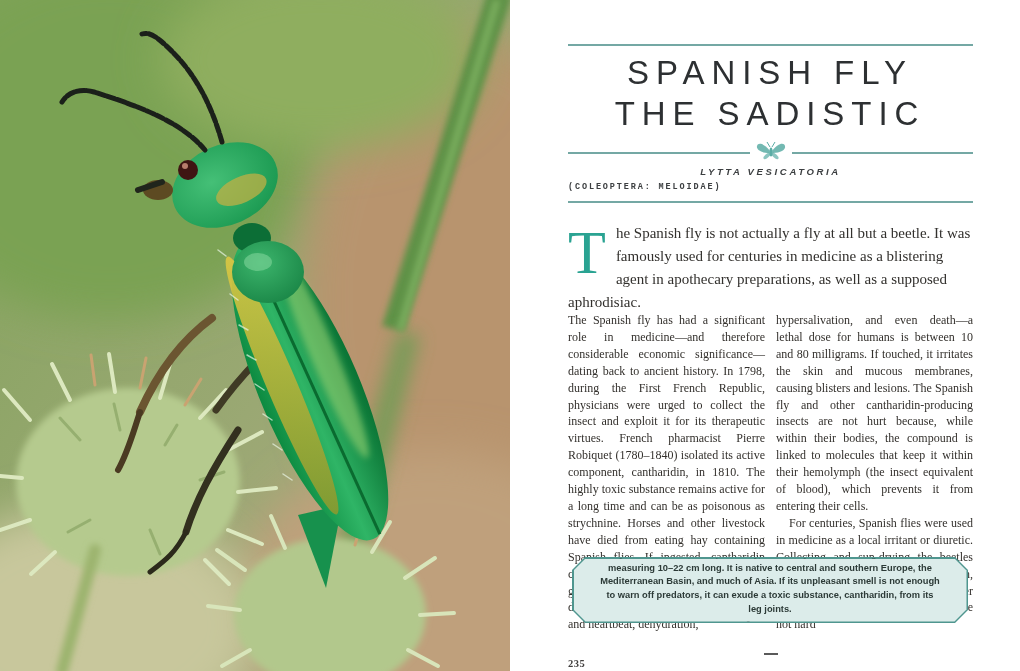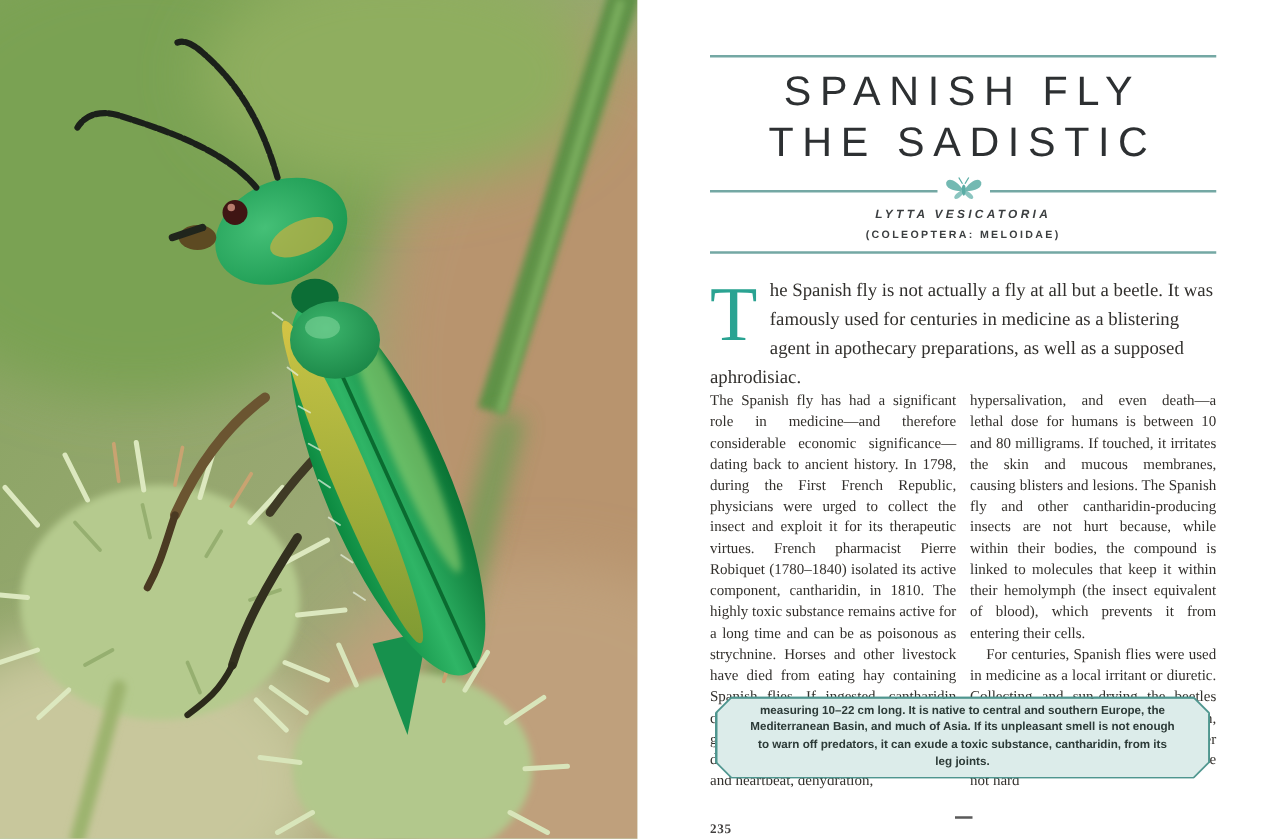--- a/index.html
+++ b/index.html
@@ -15,22 +15,22 @@
   .rule-mid{top:201px;}
   .title{position:absolute;left:40px;width:440px;top:52px;text-align:center;
          font-family:"Liberation Sans",sans-serif;font-weight:300;color:#2d3032;
          font-size:33px;line-height:41px;letter-spacing:0.21em;}
   .divider{position:absolute;left:58px;top:141px;width:405px;height:24px;display:flex;align-items:center;}
   .divider .dline{flex:1;height:1.5px;background:#74a8a4;}
   .divider .moth{flex:0 0 auto;margin:0 6px;}
   .species{position:absolute;left:58px;width:405px;top:166px;text-align:center;
            font-family:"Liberation Sans",sans-serif;font-style:italic;font-weight:bold;
            font-size:9.5px;letter-spacing:0.28em;color:#3c3f41;}
-  .family{position:absolute;left:58px;width:405px;top:182px;text-align:center;
-          font-family:Liberation Sans, sans-serif;font-size:8.5px;font-weight:bold;
+  .family{position:absolute;left:58px;width:405px;top:182px;text-align:left;
+          font-family:Liberation Mono, monospace;font-size:8.5px;font-weight:bold;
           letter-spacing:0.22em;color:#3c3f41;}
   .intro{position:absolute;left:58px;width:405px;top:222px;
          font-size:15px;line-height:23px;color:#32302d;}
   .dropcap{float:left;font-size:62px;line-height:50px;color:#2aa392;
            font-family:"Liberation Serif",serif;margin:5px 10px 0 0;}
   .col{position:absolute;top:312px;width:197px;text-align:justify;
        font-size:12px;line-height:16.9px;color:#33302c;}
   .col p{margin:0;}
   .col .indent{text-indent:13px;}
   .col1{left:58px;}

